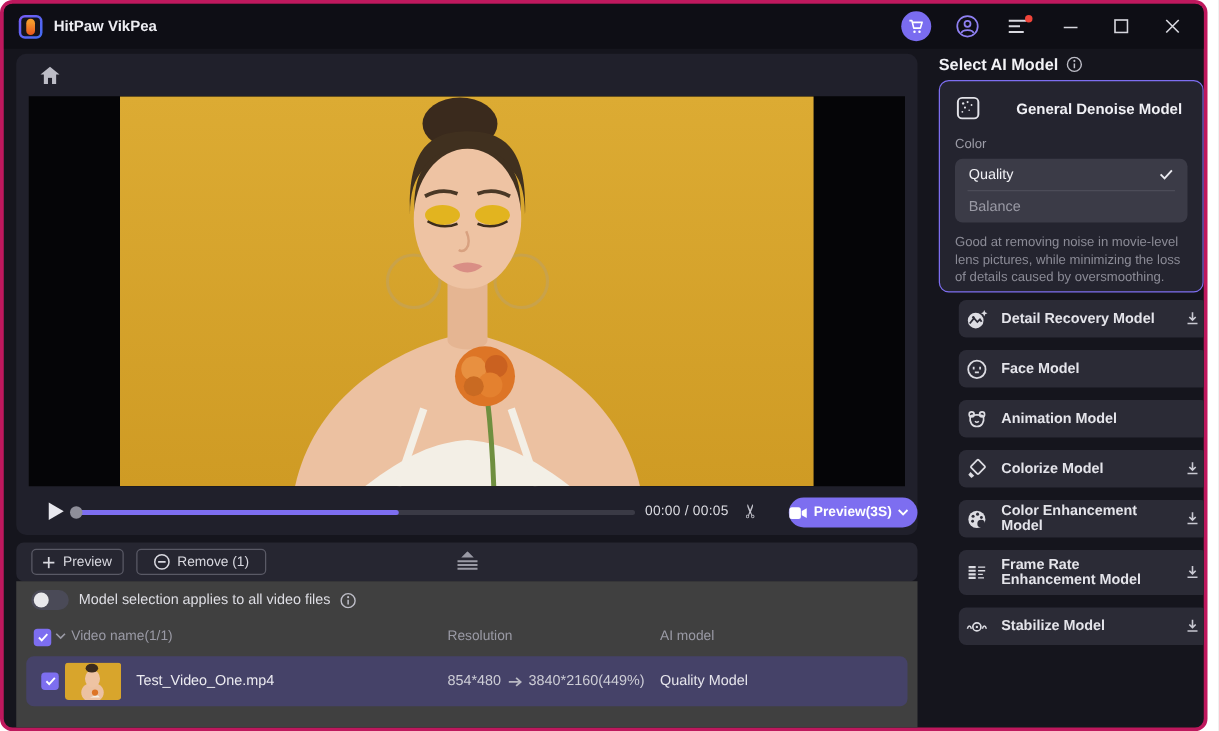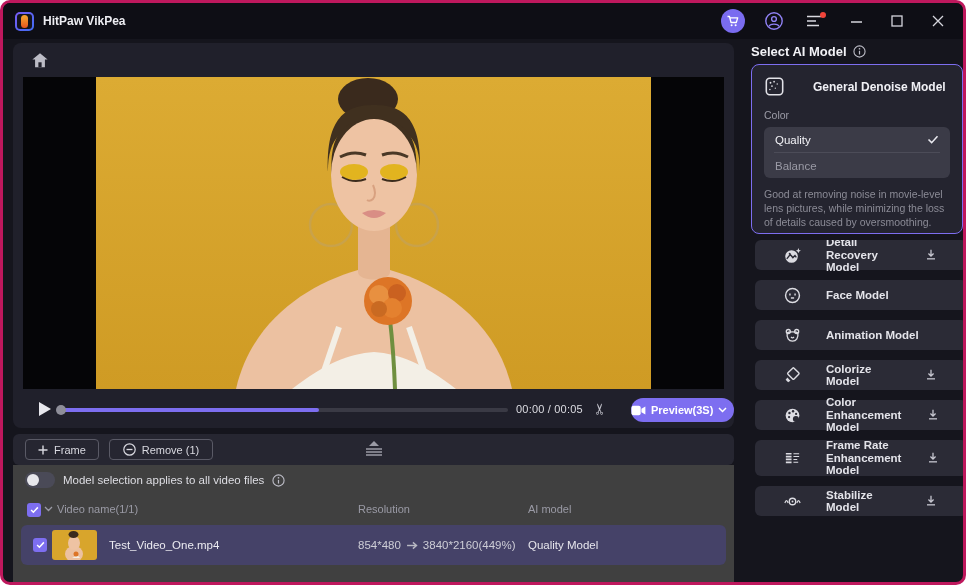--- a/index.html
+++ b/index.html
@@ -70,21 +70,21 @@
   .mode-label{margin-top:12px;color:#9c9ca7;font-size:10.5px}
   .opt-box{margin-top:6px;background:#3b3b47;border-radius:6px;overflow:hidden}
   .opt{height:25px;display:flex;align-items:center;padding:0 11px;font-size:11.5px;cursor:pointer}
   .opt.sel{color:#f2f2f6}
   .opt.unsel{color:#9a9aa5}
   .opt .check{margin-left:auto}
   .opt-div{height:1px;background:#4c4c58;margin:0 10px}
   .desc{margin-top:9px;color:#8b8b96;font-size:10.5px;line-height:14px}
 
   .models{position:absolute;left:0;top:201px;width:235px;height:299px;overflow:hidden}
-  .mrow{position:relative;margin:0 11px 10px 12px;height:30px;background:#2b2b36;border-radius:6px;display:flex;align-items:center;padding:0 28px;gap:24px;cursor:pointer}
+  .mrow{position:relative;margin:0 11px 10px 24px;height:30px;background:#2b2b36;border-radius:6px;display:flex;align-items:center;padding:0 5px;gap:10px;cursor:pointer}
   .mrow.tall{height:36px}
   .mrow .m-label{color:#e4e4ea;font-size:11.5px;font-weight:600;line-height:12.5px}
   .mrow .dl{margin-left:auto;display:flex;cursor:pointer}
   .m-icon{display:flex;flex:0 0 auto}
 
   .export-wrap{position:absolute;left:13px;top:504px;width:200px;height:30px;background:#8678f0;border-radius:15px;display:flex;align-items:center;overflow:hidden;cursor:pointer}
   .export-label{flex:1;text-align:center;color:#fff;font-size:12.5px;font-weight:700}
   .export-div{width:1px;height:30px;background:#6a5cd8}
   .export-gear{width:41px;display:flex;align-items:center;justify-content:center}
 
@@ -218,21 +218,21 @@
           </svg>
       </div>
     </div>
   </div>
 
   <div class="band">
     <div class="btn-outline btn-import">
       <svg width="10" height="10" viewBox="0 0 10 10">
           <path d="M5,0.5 V9.5 M0.5,5 H9.5" stroke="#d9d9e0" stroke-width="1.4"></path>
         </svg>
-      <span>Frame</span>
+      <span>Preview</span>
     </div>
     <div class="btn-outline btn-remove">
       <svg width="13" height="13" viewBox="0 0 13 13">
           <circle cx="6.5" cy="6.5" r="5.7" stroke="#d9d9e0" stroke-width="1.2" fill="none"></circle>
           <path d="M3.5,6.5 H9.5" stroke="#d9d9e0" stroke-width="1.3"></path>
         </svg>
       <span>Remove (1)</span>
     </div>
     <div class="handle">
       <svg width="24" height="16" viewBox="0 0 24 16">

